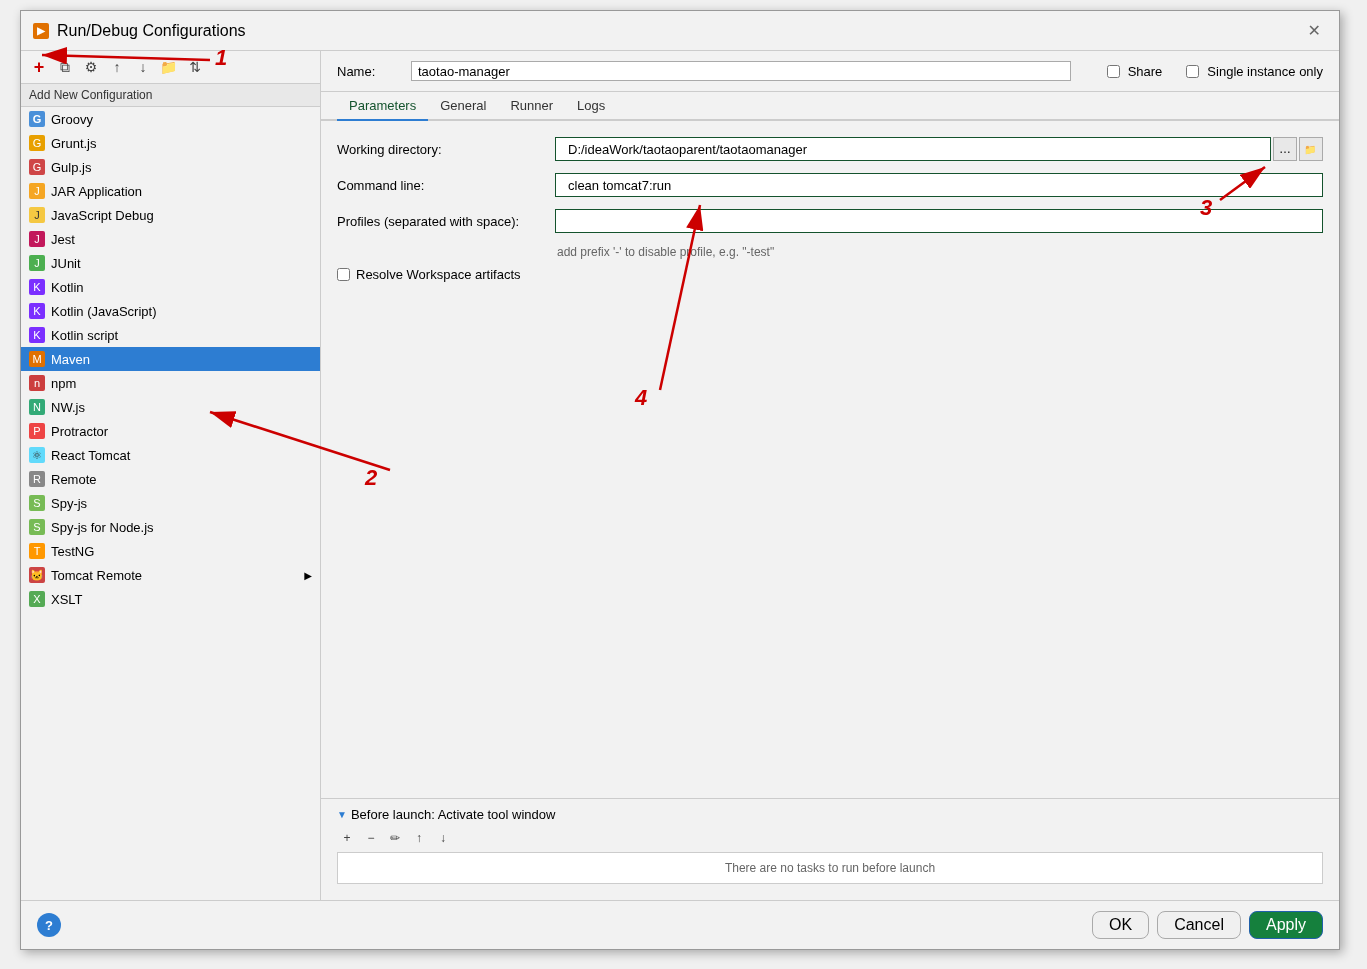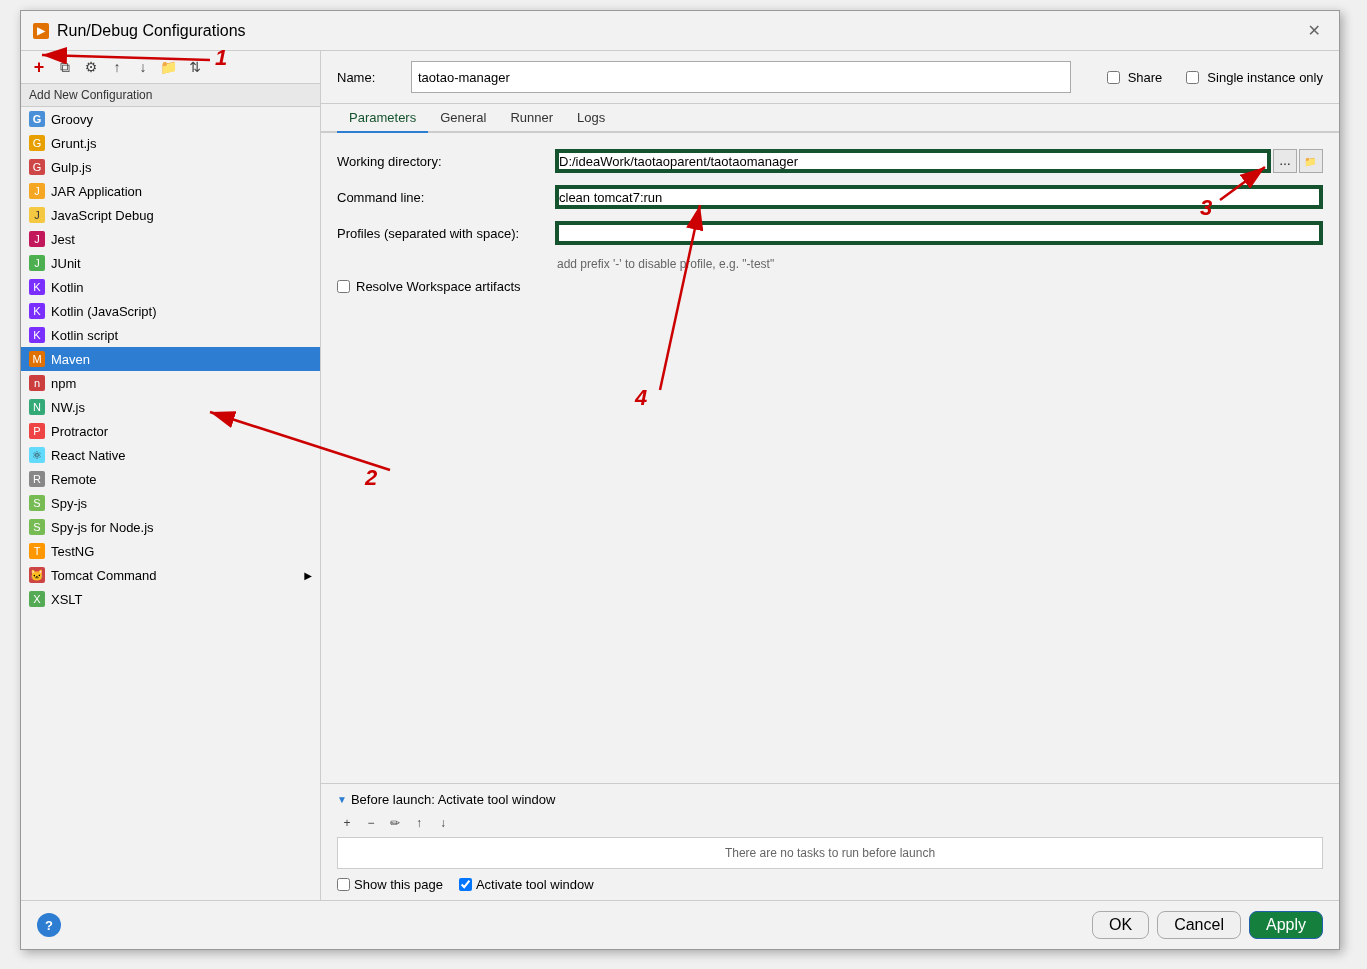--- a/index.html
+++ b/index.html
@@ -169,21 +169,21 @@
     }
 
     .name-label {
       font-size: 13px;
       color: #000;
       width: 50px;
     }
 
     .name-input {
       flex: 1;
-      height: 32px;
+      height: 20px;
       border: 1px solid #aaa;
       padding: 2px 6px;
       font-size: 13px;
       background: white;
     }
 
     .share-row {
       display: flex;
       align-items: center;
       gap: 8px;
@@ -231,22 +231,22 @@
     .form-label {
       width: 210px;
       font-size: 13px;
       color: #000;
       flex-shrink: 0;
     }
 
     .form-input {
       flex: 1;
       height: 24px;
-      border: 4px solid #14532d;
-      padding: 2px 0;
+      border: 1px solid #14532d;
+      padding: 2px 12px;
       font-size: 13px;
       background: white;
     }
 
     .form-input-wrap {
       flex: 1;
       display: flex;
       gap: 2px;
     }
 
@@ -509,41 +509,41 @@
         <div class="list-item">
           <div class="item-icon icon-nw">N</div>
           <span>NW.js</span>
         </div>
         <div class="list-item">
           <div class="item-icon icon-protractor">P</div>
           <span>Protractor</span>
         </div>
         <div class="list-item">
           <div class="item-icon icon-react">⚛</div>
-          <span>React Native</span>
+          <span>React Tomcat</span>
         </div>
         <div class="list-item">
           <div class="item-icon icon-remote">R</div>
           <span>Remote</span>
         </div>
         <div class="list-item">
           <div class="item-icon icon-spy">S</div>
           <span>Spy-js</span>
         </div>
         <div class="list-item">
           <div class="item-icon icon-spy">S</div>
           <span>Spy-js for Node.js</span>
         </div>
         <div class="list-item">
           <div class="item-icon icon-testng">T</div>
           <span>TestNG</span>
         </div>
         <div class="list-item">
           <div class="item-icon icon-tomcat">🐱</div>
-          <span>Tomcat Command</span>
+          <span>Tomcat Remote</span>
           <span class="item-arrow">▶</span>
         </div>
         <div class="list-item">
           <div class="item-icon icon-xslt">X</div>
           <span>XSLT</span>
         </div>
       </div>
     </div>
 
     <div class="right-panel">
@@ -601,30 +601,20 @@
           <span>Before launch: Activate tool window</span>
         </div>
         <div class="before-launch-toolbar">
           <button class="bl-btn">+</button>
           <button class="bl-btn">−</button>
           <button class="bl-btn">✏</button>
           <button class="bl-btn">↑</button>
           <button class="bl-btn">↓</button>
         </div>
         <div class="no-tasks-box">There are no tasks to run before launch</div>
-        <div class="bottom-checks">
-          <label>
-            <input type="checkbox" style="">
-            <span>Show this page</span>
-          </label>
-          <label>
-            <input type="checkbox" checked="" style="">
-            <span>Activate tool window</span>
-          </label>
-        </div>
       </div>
     </div>
   </div>
 
   <div class="dialog-footer">
     <button class="footer-help">?</button>
     <div class="footer-buttons">
       <button class="footer-btn">OK</button>
       <button class="footer-btn">Cancel</button>
       <button class="footer-btn primary">Apply</button>

